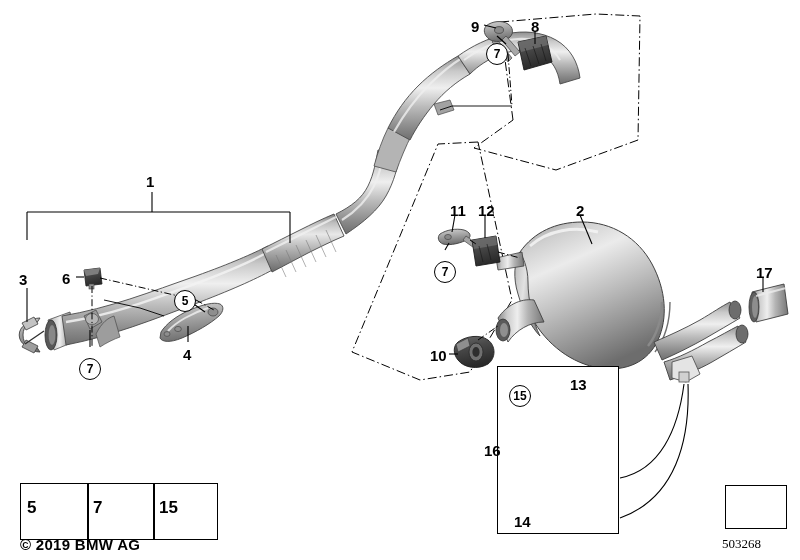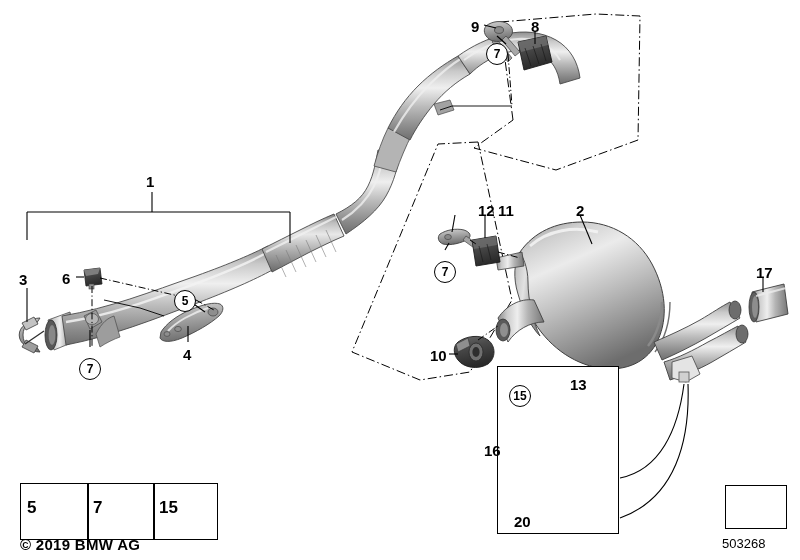--- a/index.html
+++ b/index.html
@@ -87,21 +87,21 @@
     font-weight: bold;
     font-size: 15px;
     color: #000;
     letter-spacing: 0.3px;
     margin-left: 15px;
   }
   #diagram-number {
     position: absolute;
     left: 722px;
     top: 536px;
-    font-family: Liberation Sans, sans-serif;
+    font-family: Liberation Serif, serif;
     font-size: 13px;
     color: #000;
   }
   #orient-box {
     position: absolute;
     left: 725px;
     top: 485px;
     width: 62px;
     height: 44px;
     border: 1.4px solid #000;
@@ -557,24 +557,24 @@
   <div id="inset-box"></div>
 
   <div class="callout" style="left:146px; top:174px;">1</div>
   <div class="callout" style="left:576px; top:203px;">2</div>
   <div class="callout" style="left:19px;  top:272px;">3</div>
   <div class="callout" style="left:183px; top:347px;">4</div>
   <div class="callout" style="left:62px;  top:271px;">6</div>
   <div class="callout" style="left:531px; top:19px;">8</div>
   <div class="callout" style="left:471px; top:19px;">9</div>
   <div class="callout" style="left:430px; top:348px;">10</div>
-  <div class="callout" style="left:450px; top:203px;margin-left:48px;">11</div>
+  <div class="callout" style="left:450px; top:203px;">11</div>
   <div class="callout" style="left:478px; top:203px;">12</div>
   <div class="callout" style="left:570px; top:377px;">13</div>
-  <div class="callout" style="left:514px; top:514px;">20</div>
+  <div class="callout" style="left:514px; top:514px;">14</div>
   <div class="callout" style="left:484px; top:443px;">16</div>
   <div class="callout" style="left:756px; top:265px;text-align:right;">17</div>
 
   <div class="circnum" style="left:486px; top:43px;">7</div>
   <div class="circnum" style="left:79px;  top:358px;">7</div>
   <div class="circnum" style="left:174px; top:290px;">5</div>
   <div class="circnum" style="left:434px; top:261px;">7</div>
   <div class="circnum" style="left:509px; top:385px;">15</div>
 
   <div class="legendbox" style="left:20px; top:483px; width:198px; height:57px;">

